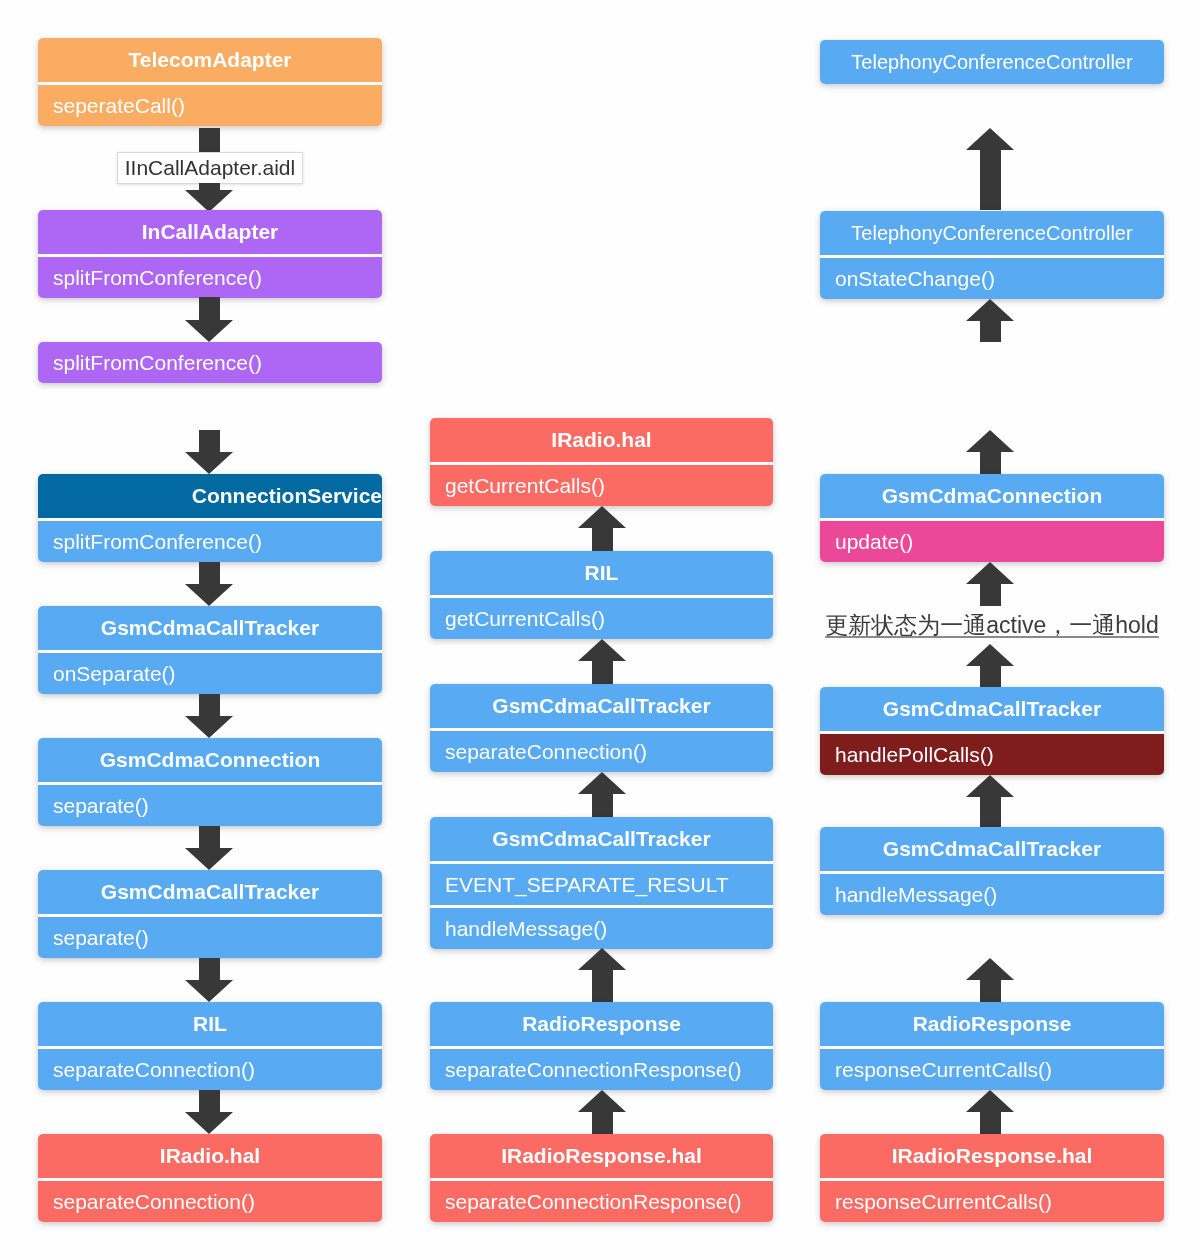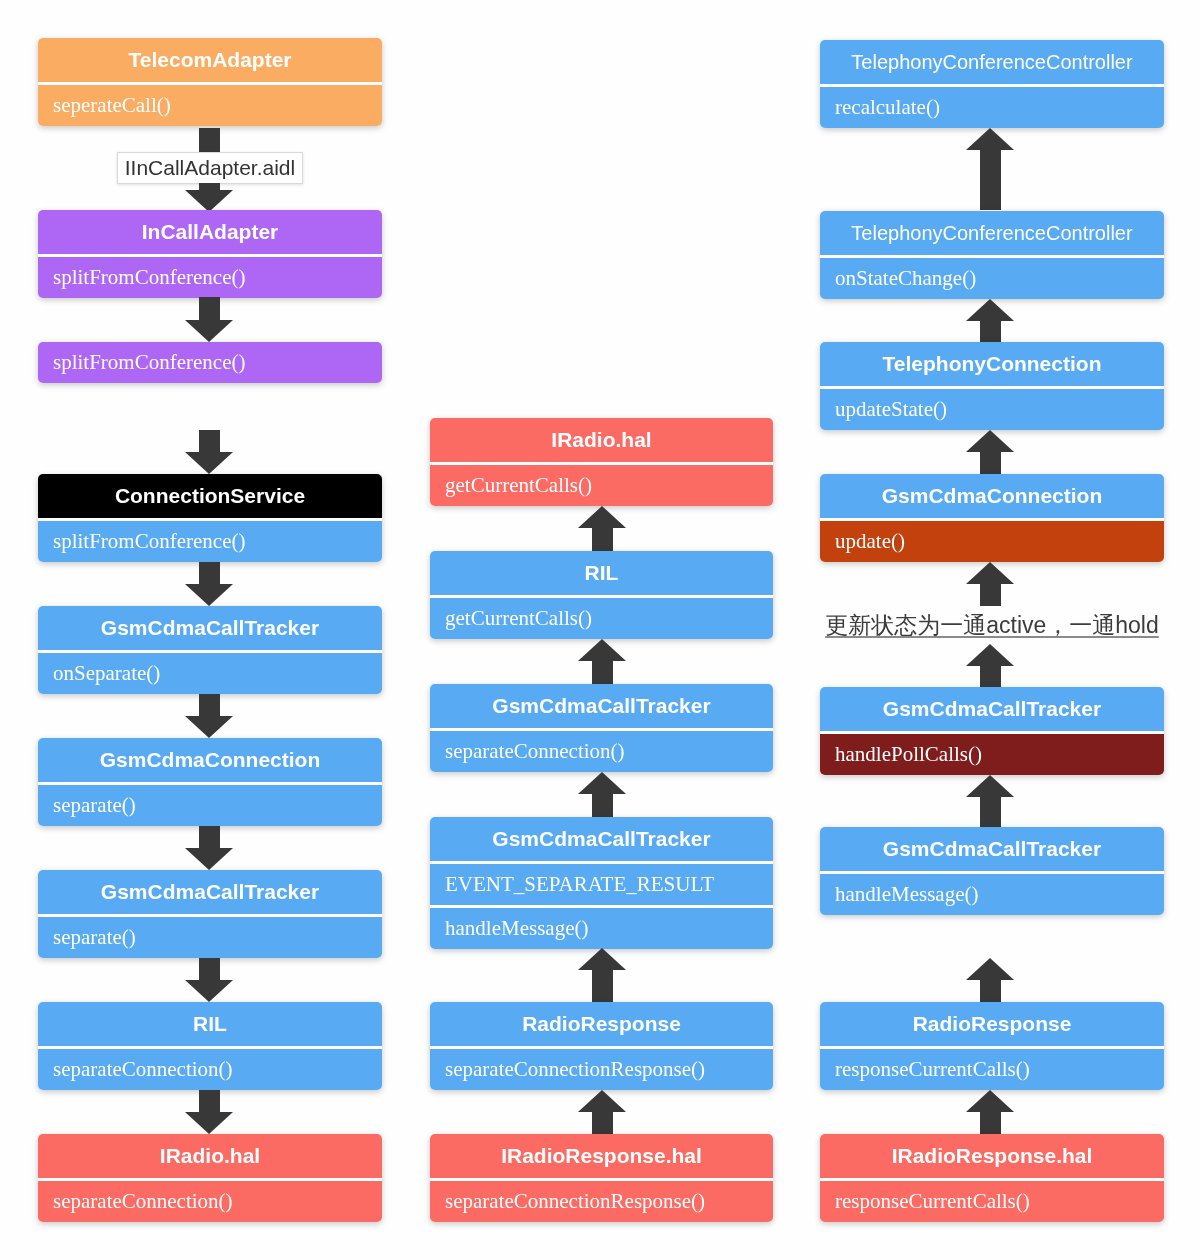--- a/index.html
+++ b/index.html
@@ -15,21 +15,21 @@
   .col-left{left:38px;width:344px;}
   .col-mid{left:430px;width:343px;}
   .col-right{left:820px;width:344px;}
   .box-header{
     height:44px;line-height:44px;text-align:center;color:#ffffff;
     font-size:21px;font-weight:700;flex:none;
   }
   .box.light-title .box-header{font-weight:400;font-size:20px;}
   .box-row{
     height:41px;line-height:41px;color:#ffffff;font-size:21px;
-    padding-left:15px;flex:none;text-align:left;font-family:Liberation Serif, serif;
+    padding-left:15px;flex:none;text-align:left;
   }
   .arrow{
     position:absolute;display:flex;flex-direction:column;align-items:center;
     width:48px;
   }
   .shaft{width:21px;flex:1;}
   .shaft-only{position:absolute;width:21px;}
   .head{width:48px;height:22px;flex:none;}
   .head-down{clip-path:polygon(0 0,100% 0,50% 100%);}
   .head-up{clip-path:polygon(50% 0,0 100%,100% 100%);}
@@ -79,21 +79,21 @@
   <div class="box col-left" style="top:342px;">
     <div class="box-row" style="background-color: rgb(174, 102, 244);">splitFromConference()</div>
   </div>
 
   <div class="arrow" style="left:185px;top:430px;height:44px;">
     <div class="shaft" style="background-color: rgb(56, 56, 56);"></div>
       <div class="head head-down" style="background-color: rgb(56, 56, 56);"></div>
   </div>
 
   <div class="box col-left" style="top:474px;">
-    <div class="box-header" style="background-color: #000000;">ConnectionService</div>
+    <div class="box-header" style="background-color: #0369a1; text-align: right;">ConnectionService</div>
     <div class="box-row" style="background-color: rgb(88, 170, 242);">splitFromConference()</div>
   </div>
 
   <div class="arrow" style="left:185px;top:562px;height:44px;">
     <div class="shaft" style="background-color: rgb(56, 56, 56);"></div>
       <div class="head head-down" style="background-color: rgb(56, 56, 56);"></div>
   </div>
 
   <div class="box col-left" style="top:606px;">
     <div class="box-header" style="background-color: rgb(88, 170, 242);">GsmCdmaCallTracker</div>
@@ -191,51 +191,46 @@
       <div class="shaft" style="background-color: rgb(56, 56, 56);"></div>
   </div>
 
   <div class="box col-mid" style="top:1134px;">
     <div class="box-header" style="background-color: rgb(251, 106, 99);">IRadioResponse.hal</div>
     <div class="box-row" style="background-color: rgb(251, 106, 99);">separateConnectionResponse()</div>
   </div>
 
   <div class="box col-right light-title" style="top:40px;">
     <div class="box-header" style="background-color: rgb(88, 170, 242);">TelephonyConferenceController</div>
-    <div class="box-row" style="background-color: rgb(88, 170, 242);">recalculate()</div>
   </div>
 
   <div class="arrow" style="left:966px;top:128px;height:82px;">
     <div class="head head-up" style="background-color: rgb(56, 56, 56);"></div>
       <div class="shaft" style="background-color: rgb(56, 56, 56);"></div>
   </div>
 
   <div class="box col-right light-title" style="top:211px;">
     <div class="box-header" style="background-color: rgb(88, 170, 242);">TelephonyConferenceController</div>
     <div class="box-row" style="background-color: rgb(88, 170, 242);">onStateChange()</div>
   </div>
 
   <div class="arrow" style="left:966px;top:299px;height:43px;">
     <div class="head head-up" style="background-color: rgb(56, 56, 56);"></div>
       <div class="shaft" style="background-color: rgb(56, 56, 56);"></div>
   </div>
 
-  <div class="box col-right" style="top:342px;">
-    <div class="box-header" style="background-color: rgb(88, 170, 242);">TelephonyConnection</div>
-    <div class="box-row" style="background-color: rgb(88, 170, 242);">updateState()</div>
-  </div>
 
   <div class="arrow" style="left:966px;top:430px;height:44px;">
     <div class="head head-up" style="background-color: rgb(56, 56, 56);"></div>
       <div class="shaft" style="background-color: rgb(56, 56, 56);"></div>
   </div>
 
   <div class="box col-right" style="top:474px;">
     <div class="box-header" style="background-color: rgb(88, 170, 242);">GsmCdmaConnection</div>
-    <div class="box-row" style="background-color: #c2410c;">update()</div>
+    <div class="box-row" style="background-color: #ec4899;">update()</div>
   </div>
 
   <div class="arrow" style="left:966px;top:562px;height:44px;">
     <div class="head head-up" style="background-color: rgb(56, 56, 56);"></div>
       <div class="shaft" style="background-color: rgb(56, 56, 56);"></div>
   </div>
 
   <div class="note">更新状态为一通active，一通hold</div>
 
   <div class="arrow" style="left:966px;top:644px;height:43px;">

